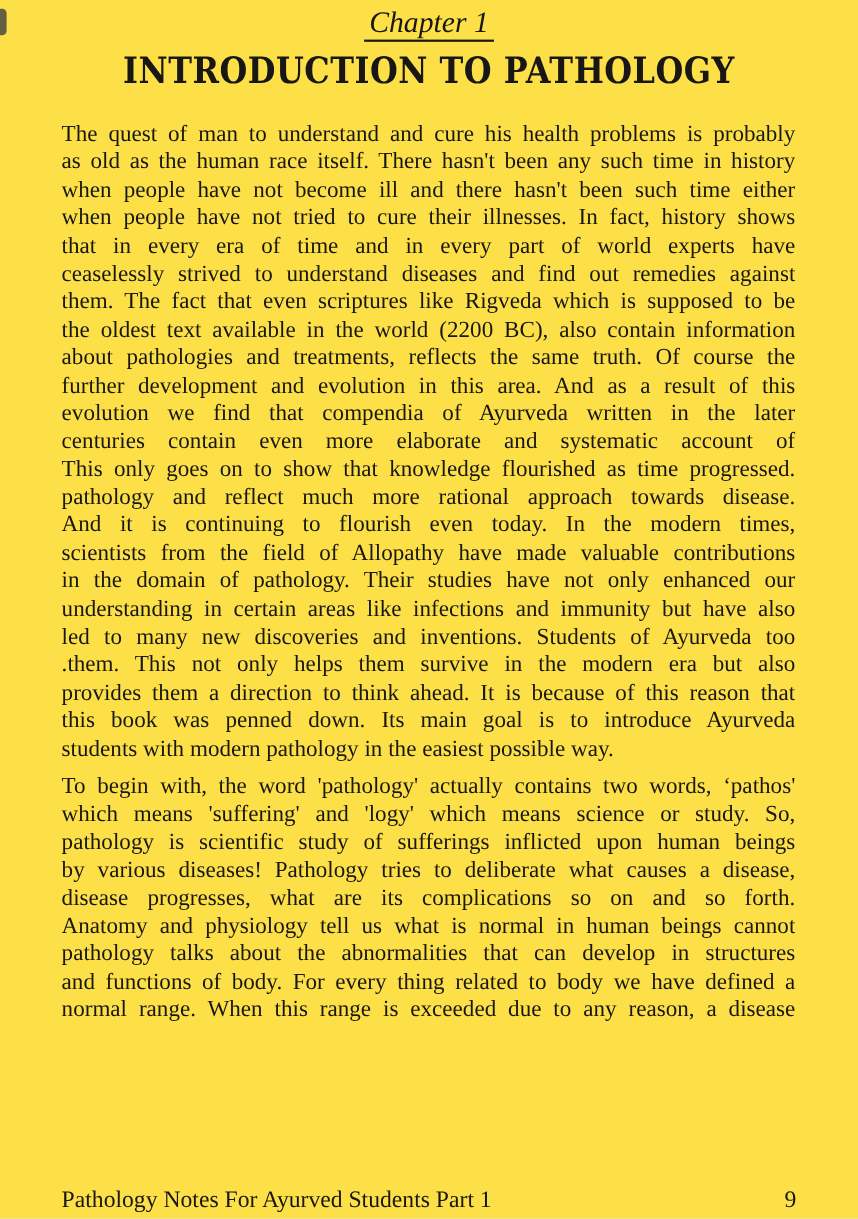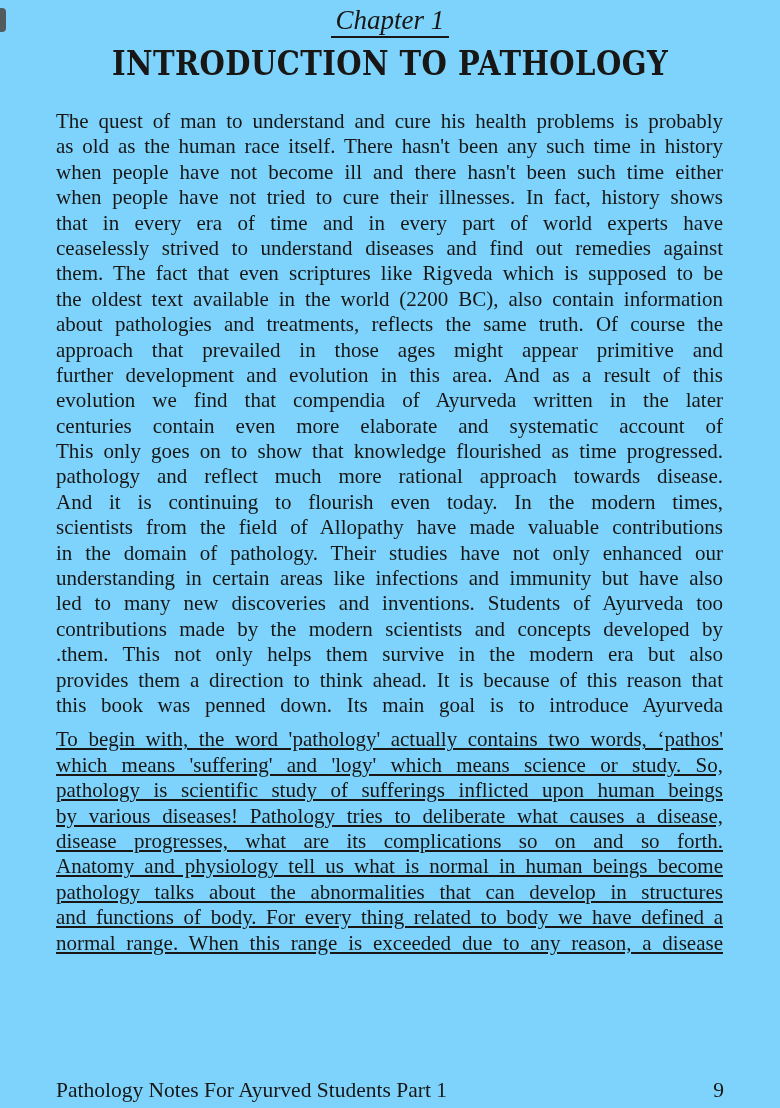--- a/index.html
+++ b/index.html
@@ -4,21 +4,21 @@
 <style>
   html, body {
     margin: 0;
     padding: 0;
     background: #e8e7e4;
   }
   .page {
     position: relative;
     width: 780px;
     height: 1108px;
-    background: #7dd3fc;
+    background: #fde047;
     color: #181715;
     font-family: "Liberation Serif", serif;
     overflow: hidden;
     box-sizing: border-box;
   }
   .chapter-heading {
     position: absolute;
     top: 4px;
     left: 0;
     right: 0;
@@ -50,21 +50,21 @@
   }
   .page-body {
     position: absolute;
     top: 109px;
     left: 56px;
     width: 667px;
     font-size: 21px;
     line-height: 25.4px;
   }
   .paragraph { margin: 0; }
-  .paragraph + .paragraph { margin-top: 9px; text-decoration: underline; }
+  .paragraph + .paragraph { margin-top: 9px; }
   .line {
     height: 25.4px;
     overflow: hidden;
     text-align: justify;
     text-align-last: justify;
     hyphens: none;
   }
   .line.para-end {
     text-align-last: left;
   }
@@ -106,43 +106,42 @@
       <div class="paragraph">
         <div class="line">The quest of man to understand and cure his health problems is probably</div>
         <div class="line">as old as the human race itself. There hasn't been any such time in history</div>
         <div class="line">when people have not become ill and there hasn't been such time either</div>
         <div class="line">when people have not tried to cure their illnesses. In fact, history shows</div>
         <div class="line">that in every era of time and in every part of world experts have</div>
         <div class="line">ceaselessly strived to understand diseases and find out remedies against</div>
         <div class="line">them. The fact that even scriptures like Rigveda which is supposed to be</div>
         <div class="line">the oldest text available in the world (2200 BC), also contain information</div>
         <div class="line">about pathologies and treatments, reflects the same truth. Of course the</div>
-        <div class="line">approach that prevailed in those ages might appear primitive and</div>
         <div class="line">further development and evolution in this area. And as a result of this</div>
         <div class="line">evolution we find that compendia of Ayurveda written in the later</div>
         <div class="line">centuries contain even more elaborate and systematic account of</div>
         <div class="line">This only goes on to show that knowledge flourished as time progressed.</div>
         <div class="line">pathology and reflect much more rational approach towards disease.</div>
         <div class="line">And it is continuing to flourish even today. In the modern times,</div>
         <div class="line">scientists from the field of Allopathy have made valuable contributions</div>
         <div class="line">in the domain of pathology. Their studies have not only enhanced our</div>
         <div class="line">understanding in certain areas like infections and immunity but have also</div>
         <div class="line">led to many new discoveries and inventions. Students of Ayurveda too</div>
-        <div class="line">contributions made by the modern scientists and concepts developed by</div>
         <div class="line">.them. This not only helps them survive in the modern era but also</div>
         <div class="line">provides them a direction to think ahead. It is because of this reason that</div>
         <div class="line">this book was penned down. Its main goal is to introduce Ayurveda</div>
+        <div class="line para-end">students with modern pathology in the easiest possible way.</div>
       </div>
       <div class="paragraph">
         <div class="line">To begin with, the word 'pathology' actually contains two words, ‘pathos'</div>
         <div class="line">which means 'suffering' and 'logy' which means science or study. So,</div>
         <div class="line">pathology is scientific study of sufferings inflicted upon human beings</div>
         <div class="line">by various diseases! Pathology tries to deliberate what causes a disease,</div>
         <div class="line">disease progresses, what are its complications so on and so forth.</div>
-        <div class="line">Anatomy and physiology tell us what is normal in human beings become</div>
+        <div class="line">Anatomy and physiology tell us what is normal in human beings cannot</div>
         <div class="line">pathology talks about the abnormalities that can develop in structures</div>
         <div class="line">and functions of body. For every thing related to body we have defined a</div>
         <div class="line">normal range. When this range is exceeded due to any reason, a disease</div>
       </div>
     </div>
 
   <div class="page-footer">
     <span>Pathology Notes For Ayurved Students Part 1</span>
     <span>9</span>
   </div>

